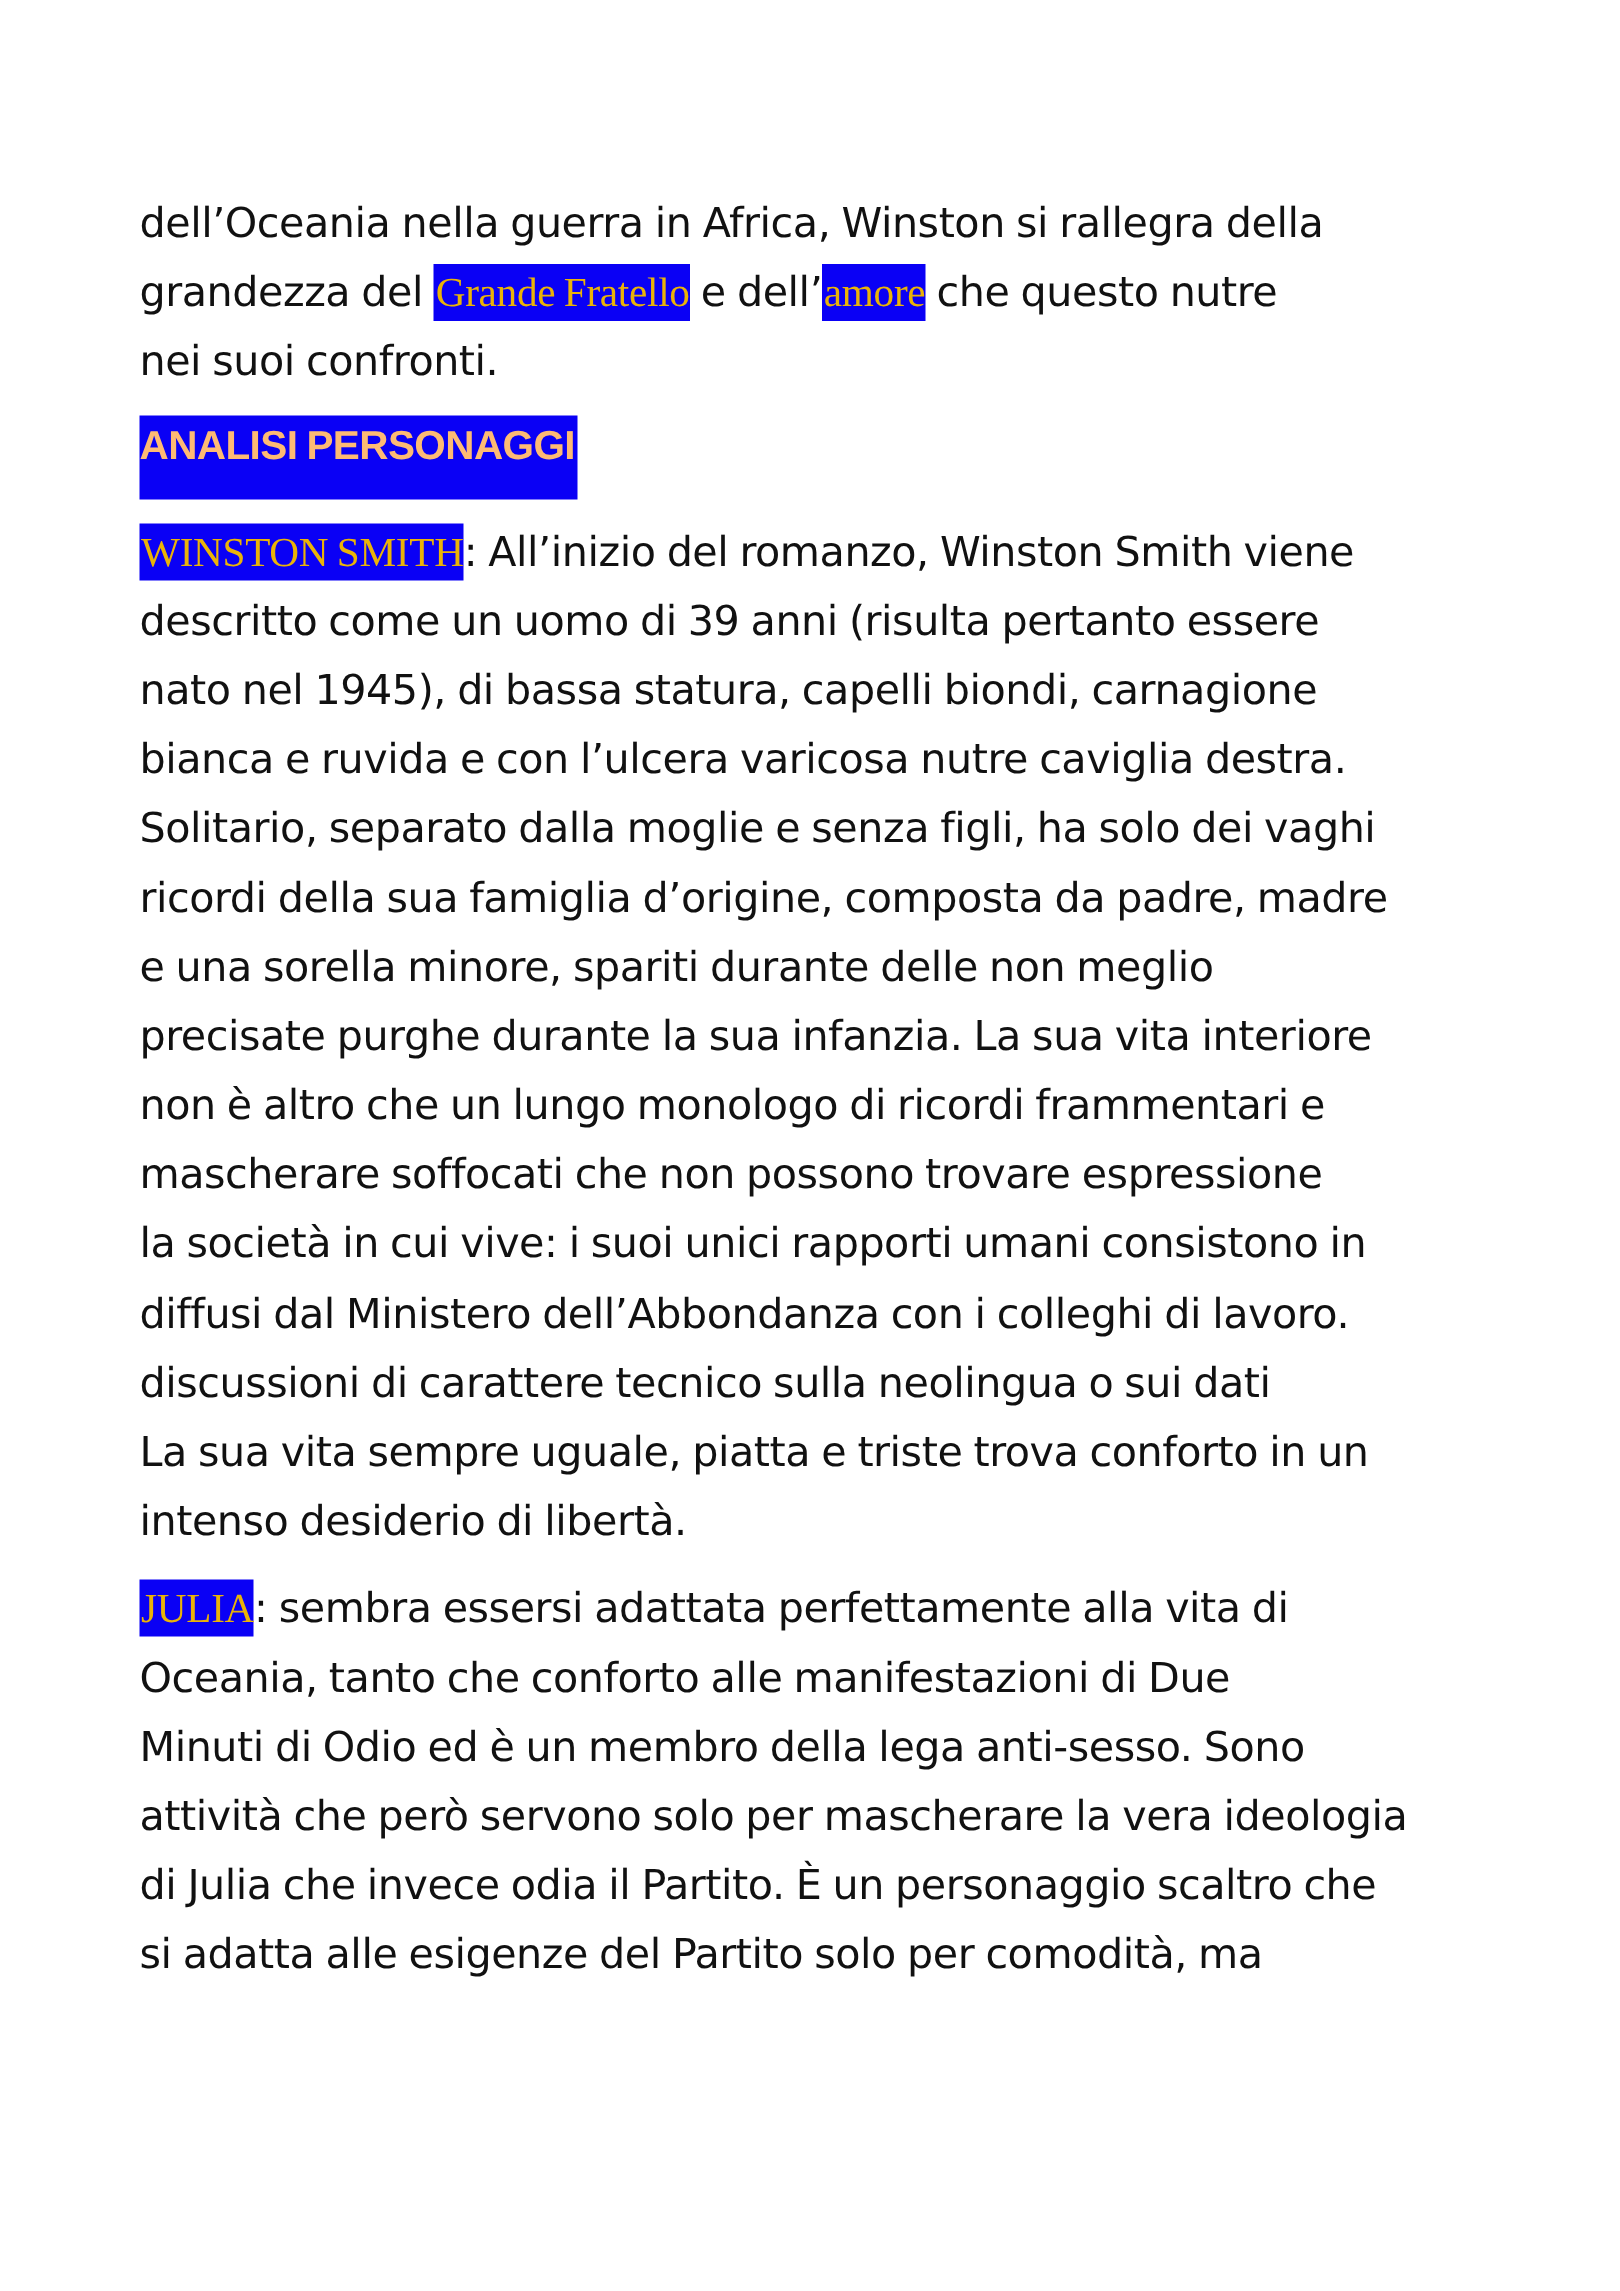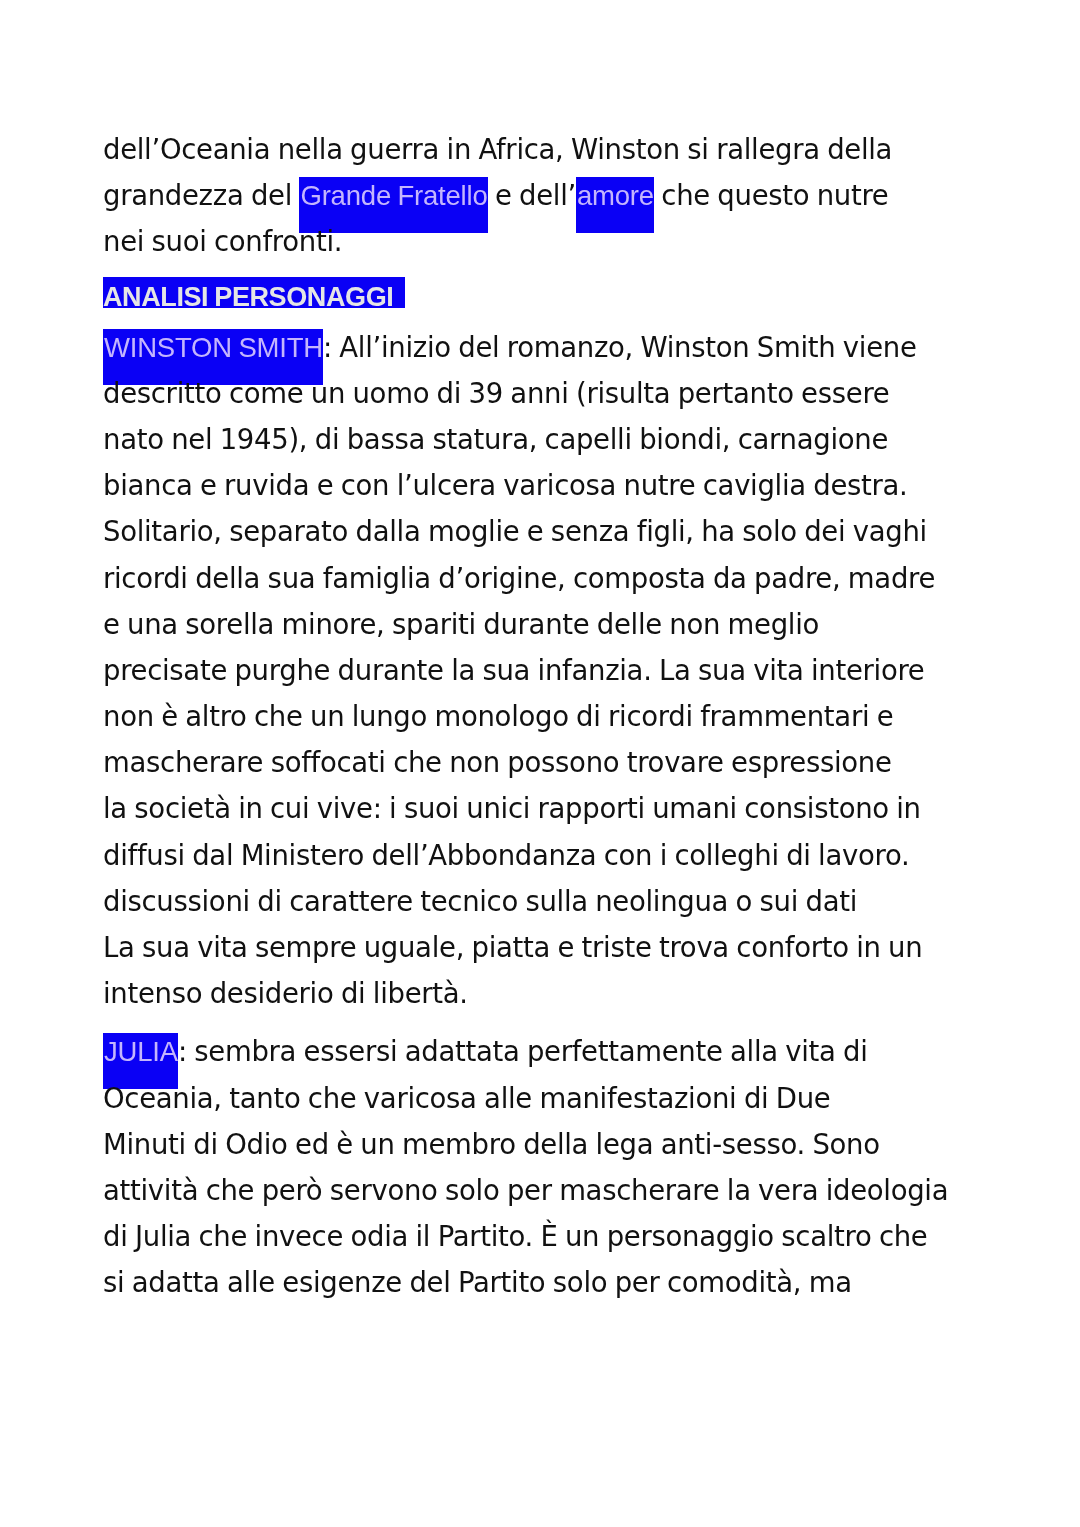--- a/index.html
+++ b/index.html
@@ -8,60 +8,60 @@
       background: #ffffff;
     }
     body {
       width: 1080px;
       height: 1527px;
       position: relative;
       overflow: hidden;
     }
     .page {
       position: absolute;
-      left: 103px;
+      left: 93px;
       top: 126px;
       width: 900px;
       color: #111111;
       font-family: "DejaVu Sans", "Liberation Sans", sans-serif;
       font-size: 27.5px;
       letter-spacing: -0.3px;
       word-spacing: -1px;
     }
     .line {
       display: block;
       height: 46.2px;
       line-height: 46.2px;
       white-space: nowrap;
     }
     .hl {
       background: #0a00f5;
-      color: #c4b5fd;
-      font-family: Liberation Sans, sans-serif;
+      color: #eab308;
+      font-family: Liberation Serif, serif;
       letter-spacing: -0.2px;
       padding: 0 0 0 1px;
       display: inline-block;
       line-height: 38px;
-      height: 56px;
+      height: 38px;
     }
     .heading-wrap {
       margin-top: 12px;
       margin-bottom: 12px;
     }
     .heading {
       display: inline-block;
       background: #0a00f5;
-      color: #e5e5e5;
+      color: #fdba74;
       font-family: "Liberation Sans", sans-serif;
       font-weight: bold;
       font-size: 27px;
       letter-spacing: -0.4px;
-      height: 31px;
+      height: 56px;
       line-height: 40px;
-      padding-right: 12px;
+      padding-right: 2px;
     }
     .para {
       margin-bottom: 12px;
     }
   </style>
 </head>
 <body>
 
 <div class="page">
 
@@ -88,20 +88,20 @@
     <span class="line">mascherare soffocati che non possono trovare espressione</span>
     <span class="line">la società in cui vive: i suoi unici rapporti umani consistono in</span>
     <span class="line">diffusi dal Ministero dell’Abbondanza con i colleghi di lavoro.</span>
     <span class="line">discussioni di carattere tecnico sulla neolingua o sui dati</span>
     <span class="line">La sua vita sempre uguale, piatta e triste trova conforto in un</span>
     <span class="line">intenso desiderio di libertà.</span>
   </div>
 
   <div class="para">
     <span class="line"><span class="hl">JULIA</span><span>: sembra essersi adattata perfettamente alla vita di</span></span>
-    <span class="line">Oceania, tanto che varicosa alle manifestazioni  di Due</span>
+    <span class="line">Oceania, tanto che conforto alle manifestazioni  di Due</span>
     <span class="line">Minuti di Odio ed è un membro della lega anti-sesso. Sono</span>
     <span class="line">attività che però servono solo per mascherare la vera ideologia</span>
     <span class="line">di Julia che invece odia il Partito. È un personaggio scaltro che</span>
     <span class="line">si adatta alle esigenze del Partito solo per comodità, ma</span>
   </div>
 
 </div>
 
 </body></html>

